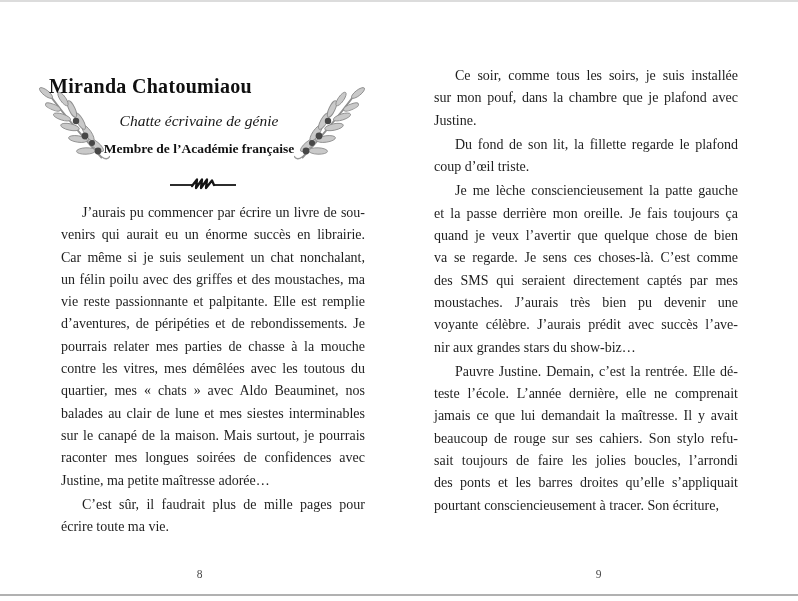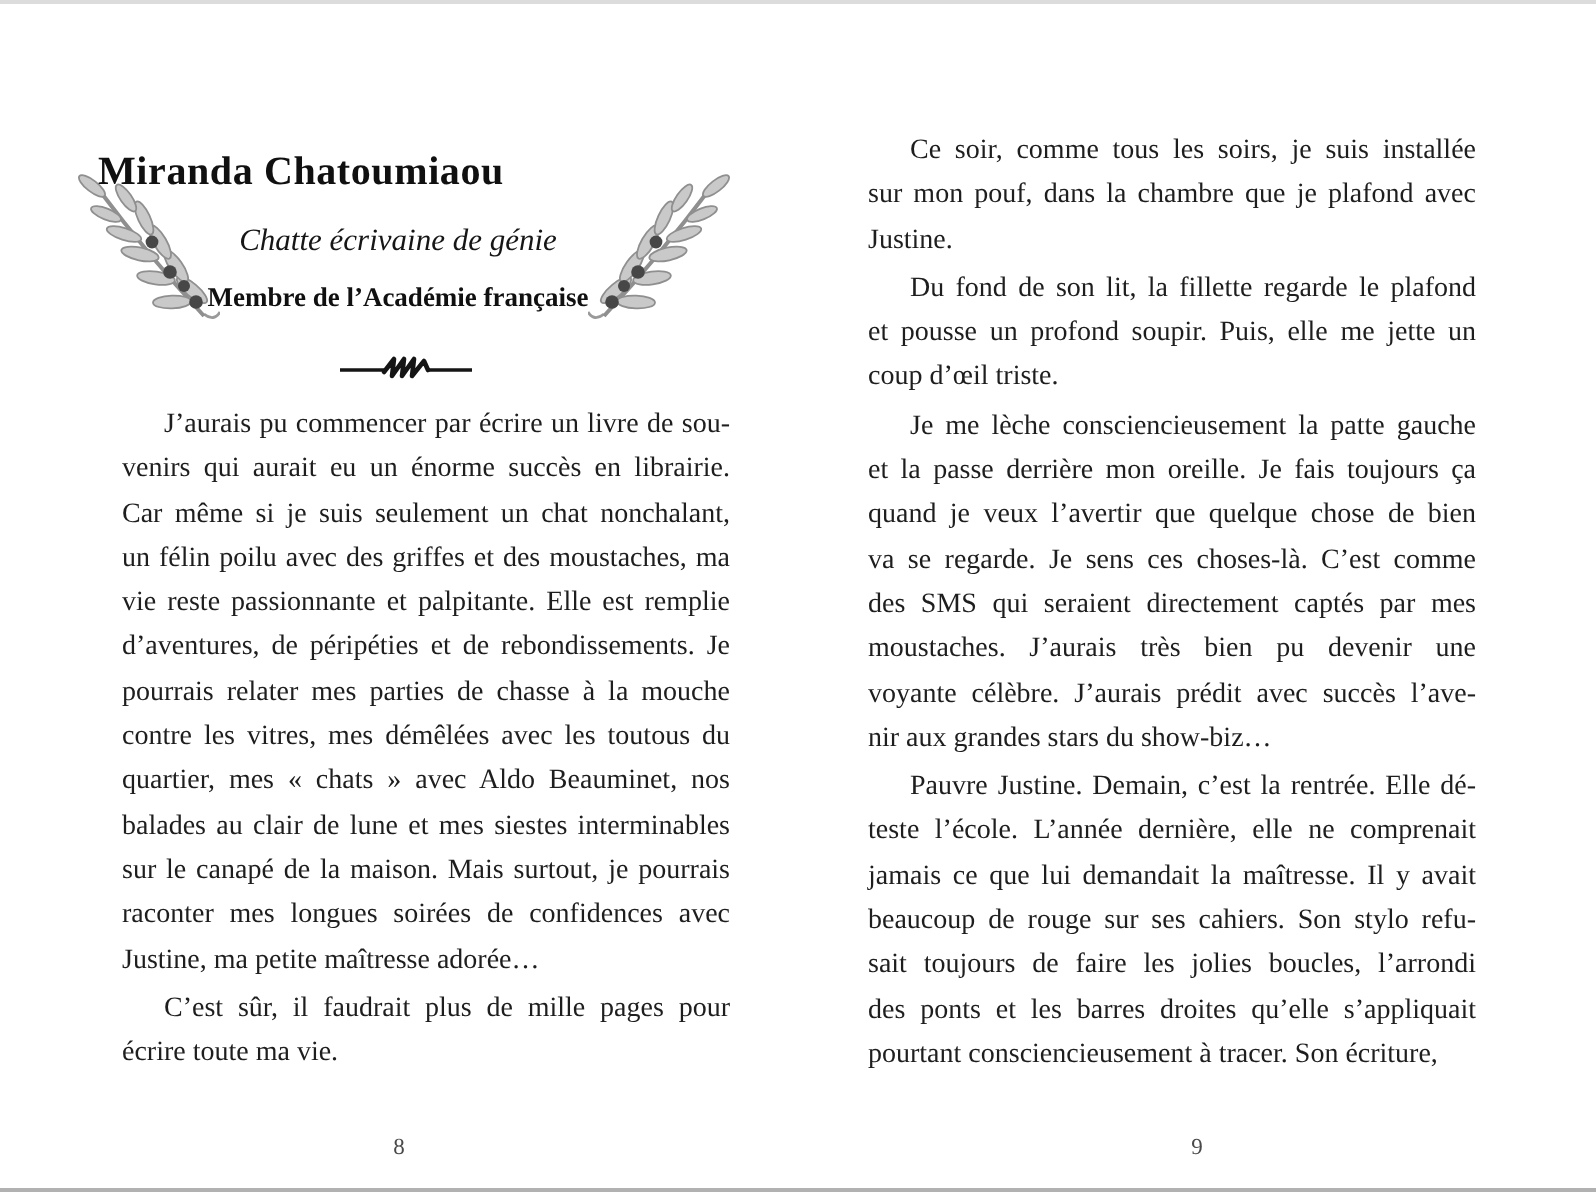--- a/index.html
+++ b/index.html
@@ -133,21 +133,20 @@
 
   <div class="page" id="right-page">
     <div class="body-text" id="right-body">
         <p class="para">
           <span class="line">Ce soir, comme tous les soirs, je suis installée</span>
           <span class="line">sur mon pouf, dans la chambre que je plafond avec</span>
           <span class="line line-last">Justine.</span>
         </p>
         <p class="para">
           <span class="line">Du fond de son lit, la fillette regarde le plafond</span>
-          <span class="line">et pousse un profond soupir. Puis, elle me jette un</span>
           <span class="line line-last">coup d’œil triste.</span>
         </p>
         <p class="para">
           <span class="line">Je me lèche consciencieusement la patte gauche</span>
           <span class="line">et la passe derrière mon oreille. Je fais toujours ça</span>
           <span class="line">quand je veux l’avertir que quelque chose de bien</span>
           <span class="line">va se regarde. Je sens ces choses-là. C’est comme</span>
           <span class="line">des SMS qui seraient directement captés par mes</span>
           <span class="line">moustaches. J’aurais très bien pu devenir une</span>
           <span class="line">voyante célèbre. J’aurais prédit avec succès l’ave-</span>

